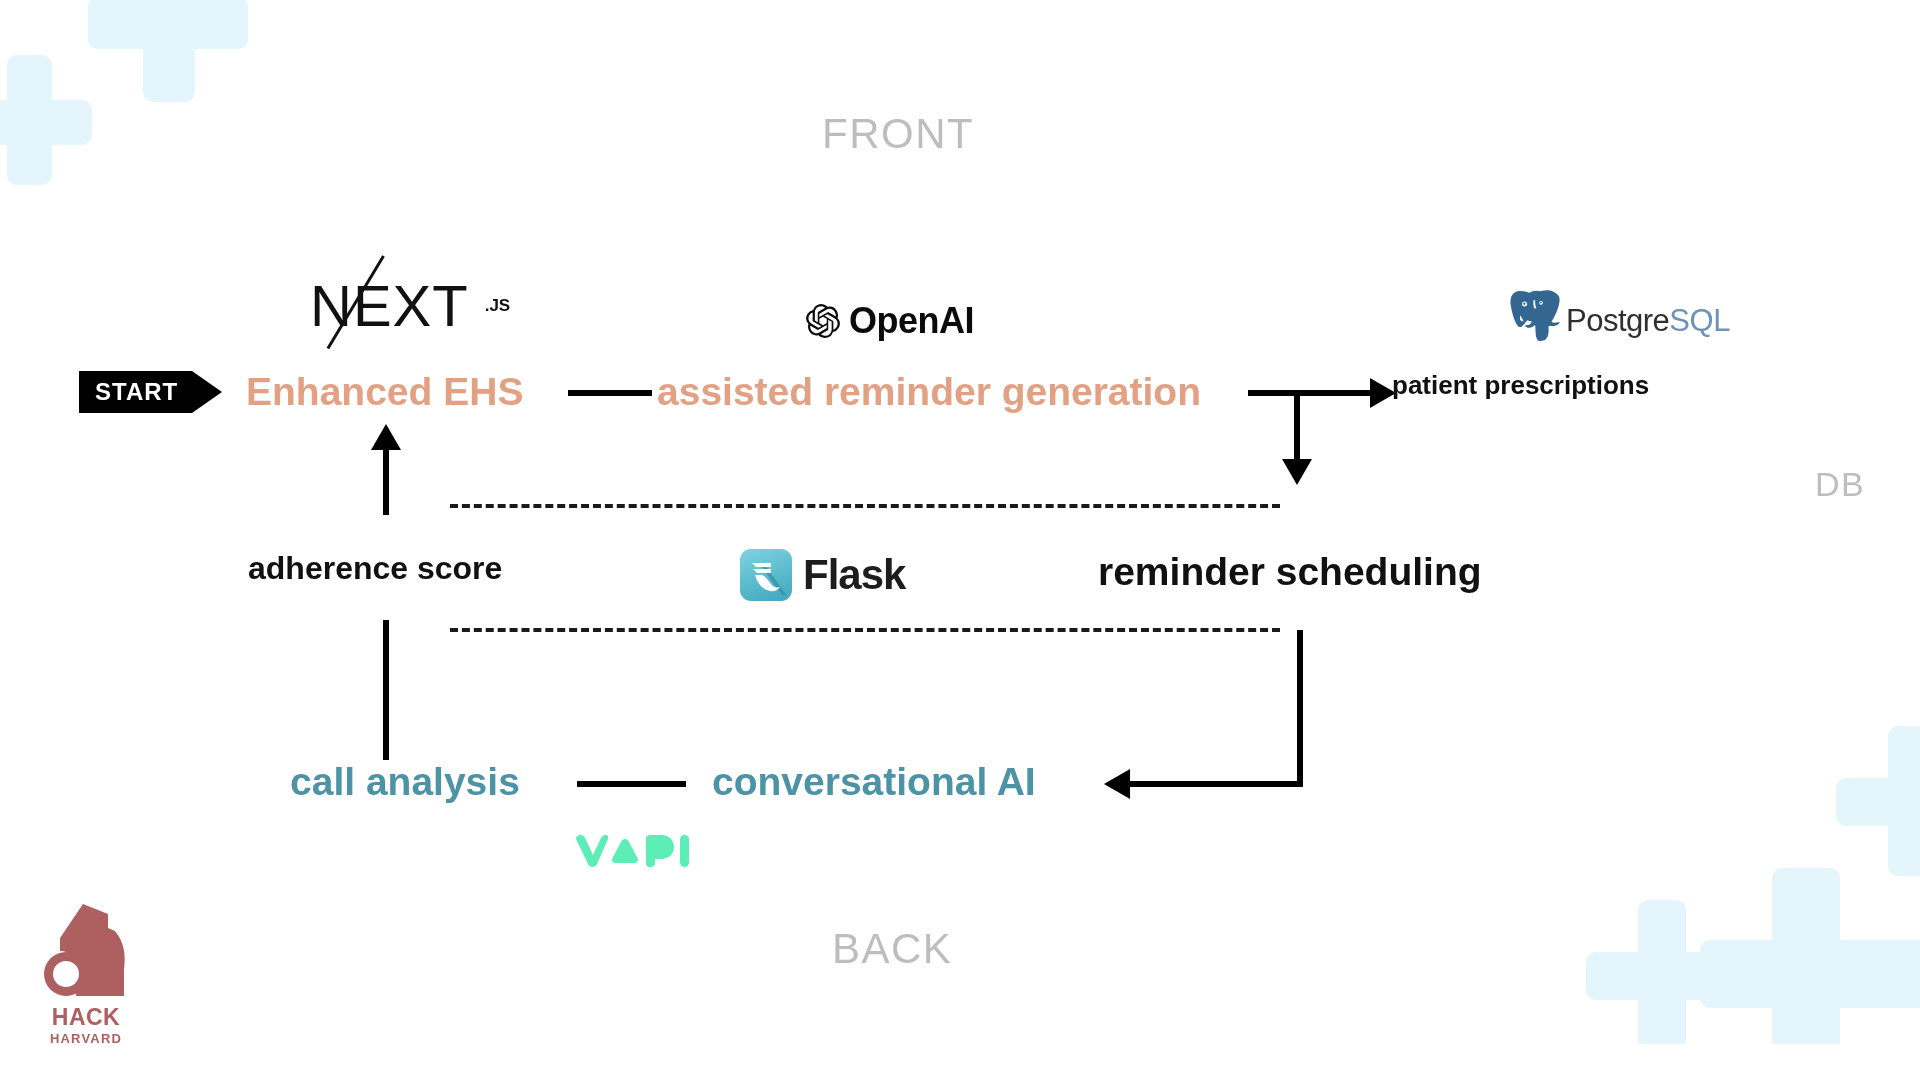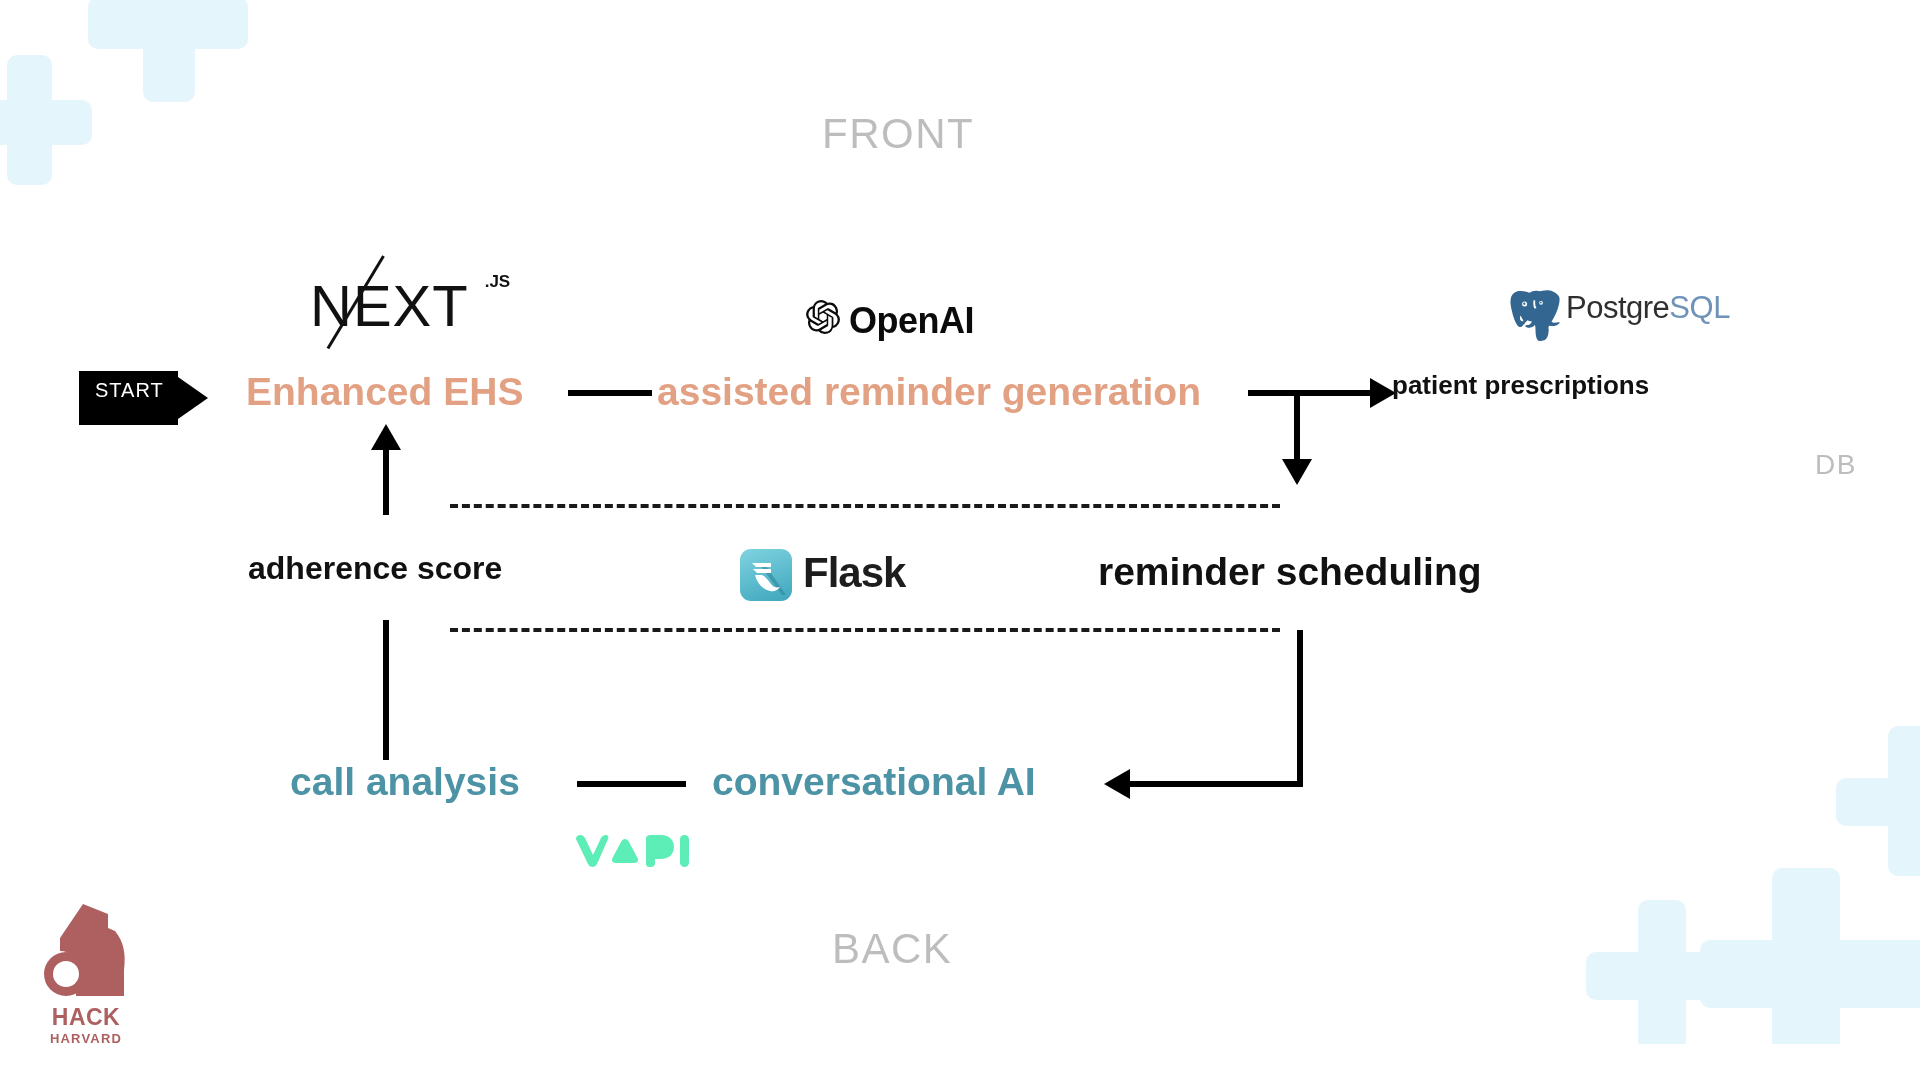--- a/index.html
+++ b/index.html
@@ -49,24 +49,24 @@
 
   
   .start-badge {
     position: absolute;
     display: flex;
     align-items: center;
   }
   .start-badge .body {
     background: #000000;
     color: #ffffff;
-    font-size: 20px;
-    font-weight: 400;
+    font-size: 24px;
+    font-weight: 700;
     letter-spacing: 1px;
-    padding: 9px 14px 25px 16px;
+    padding: 9px 14px 9px 16px;
     line-height: 1;
   }
   .start-badge .tip {
     width: 0;
     height: 0;
     border-top: 21px solid transparent;
     border-bottom: 21px solid transparent;
     border-left: 30px solid #000000;
   }
 
@@ -109,20 +109,21 @@
   .arrow-down {
     border-left: 15px solid transparent;
     border-right: 15px solid transparent;
     border-top: 26px solid #000000;
   }
 
   
   .logo {
     position: absolute;
     display: flex;
+    align-items: center;
     white-space: nowrap;
   }
   .nextjs-word {
     font-family: "Liberation Sans", sans-serif;
     font-size: 58px;
     font-weight: 300;
     color: #111;
     letter-spacing: 1px;
     position: relative;
   }
@@ -221,21 +222,21 @@
     <div class="bar-v" style="left:52px; top:0; width:48px; height:150px;"></div>
   </div>
 
   <div class="cross" style="left:1700px; top:868px; width:210px; height:212px;">
     <div class="bar-h" style="left:0; top:72px; width:260px; height:68px;"></div>
     <div class="bar-v" style="left:72px; top:0; width:68px; height:212px;"></div>
   </div>
 
   <div class="zone-label" style="left:822px; top:110px; font-size:42px;">FRONT</div>
 
-  <div class="zone-label" style="left:1815px; top:449px; font-size:28px;">DB</div>
+  <div class="zone-label" style="left:1815px; top:465px; font-size:34px;">DB</div>
 
   <div class="zone-label" style="left:832px; top:925px; font-size:42px;">BACK</div>
 
   <div class="logo" style="left:310px; top:272px;">
     <span class="nextjs-word">NEXT</span>
     <span class="nextjs-slash"></span>
     <span class="nextjs-suffix">.JS</span>
   </div>
 
   <div class="logo" style="left:806px; top:300px;">

